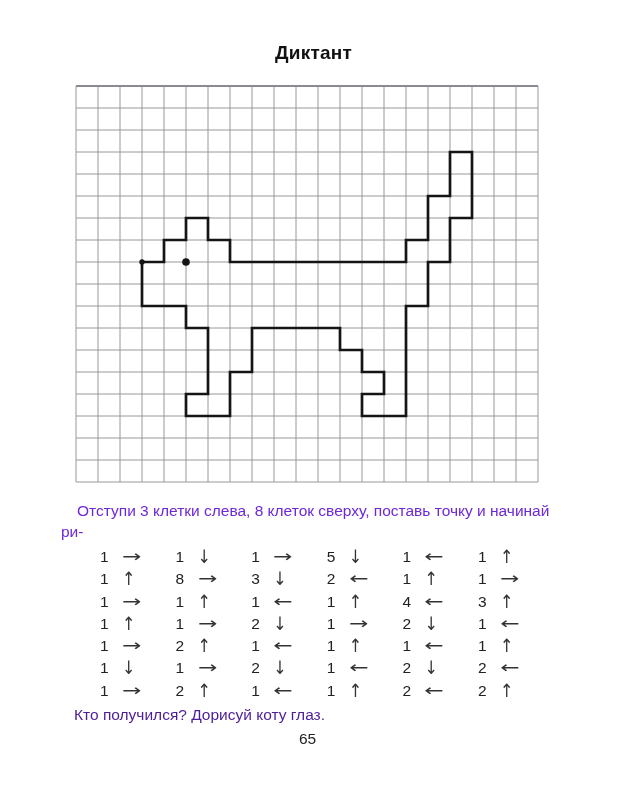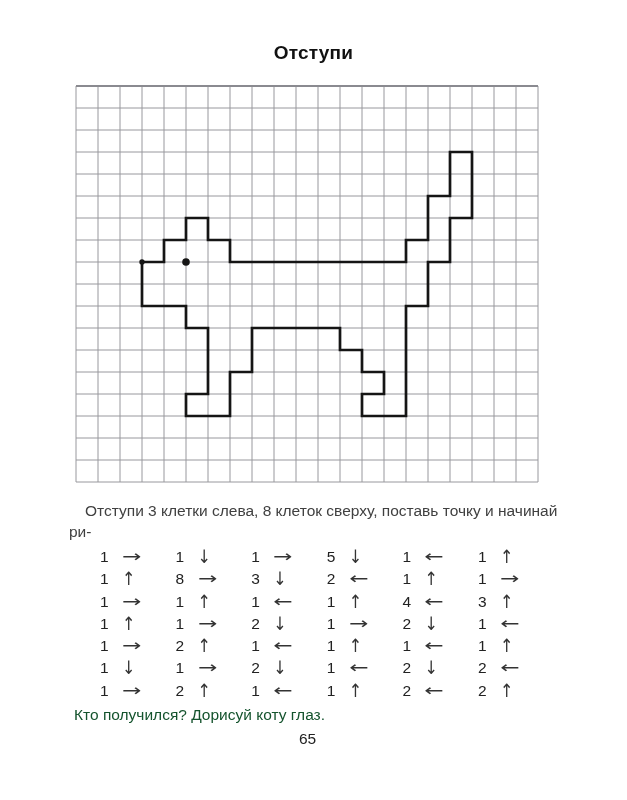--- a/index.html
+++ b/index.html
@@ -8,52 +8,52 @@
     font-family:"Liberation Sans","DejaVu Sans",sans-serif;color:#1f1f1f;
     overflow:hidden;
   }
   .title{
     position:absolute;top:42px;left:0;width:627px;text-align:center;
     font-size:19px;font-weight:bold;letter-spacing:0.2px;color:#111;
   }
   .grid-svg{position:absolute;left:73px;top:83px;}
   .instruction{
     position:absolute;left:61px;top:500px;width:512px;
-    font-size:15.5px;line-height:21px;color:#404040;margin-left:8px;
+    font-size:15.5px;line-height:21px;color:#6d28d9;
   }
   .instruction .ln1{text-indent:16px;}
   .moves{
     position:absolute;left:97px;top:546px;
     display:grid;grid-template-columns:repeat(6,75.6px);
     grid-auto-rows:22.3px;
   }
   .cell{display:flex;align-items:baseline;line-height:22.3px;}
   .mn{
     display:inline-block;min-width:10px;font-size:15.5px;color:#222;
     padding-left:3px;
   }
   .ma{
     display:inline-block;margin-left:12px;font-size:16px;color:#333;
     font-family:"DejaVu Sans",sans-serif;transform-origin:left center;
   }
   .ma.h{transform:scaleX(1.45);}
   .ma.v{transform:scaleY(1.15);}
   .question{
     position:absolute;left:61px;top:704px;width:512px;
-    font-size:15.5px;line-height:21px;color:#14532d;text-indent:13px;
+    font-size:15.5px;line-height:21px;color:#4c1d95;text-indent:13px;
   }
   .pagenum{
     position:absolute;top:730px;left:0;width:615px;text-align:center;
     font-size:15.5px;color:#222;
   }
 </style>
 </head>
 <body>
 
-<div class="title">Отступи</div>
+<div class="title">Диктант</div>
 
 <svg class="grid-svg" xmlns="http://www.w3.org/2000/svg" width="468" height="402">
   <g>
       <line x1="3" y1="3" x2="3" y2="399" stroke="#98989d" stroke-width="1"></line>
       <line x1="25" y1="3" x2="25" y2="399" stroke="#98989d" stroke-width="1"></line>
       <line x1="47" y1="3" x2="47" y2="399" stroke="#98989d" stroke-width="1"></line>
       <line x1="69" y1="3" x2="69" y2="399" stroke="#98989d" stroke-width="1"></line>
       <line x1="91" y1="3" x2="91" y2="399" stroke="#98989d" stroke-width="1"></line>
       <line x1="113" y1="3" x2="113" y2="399" stroke="#98989d" stroke-width="1"></line>
       <line x1="135" y1="3" x2="135" y2="399" stroke="#98989d" stroke-width="1"></line>

